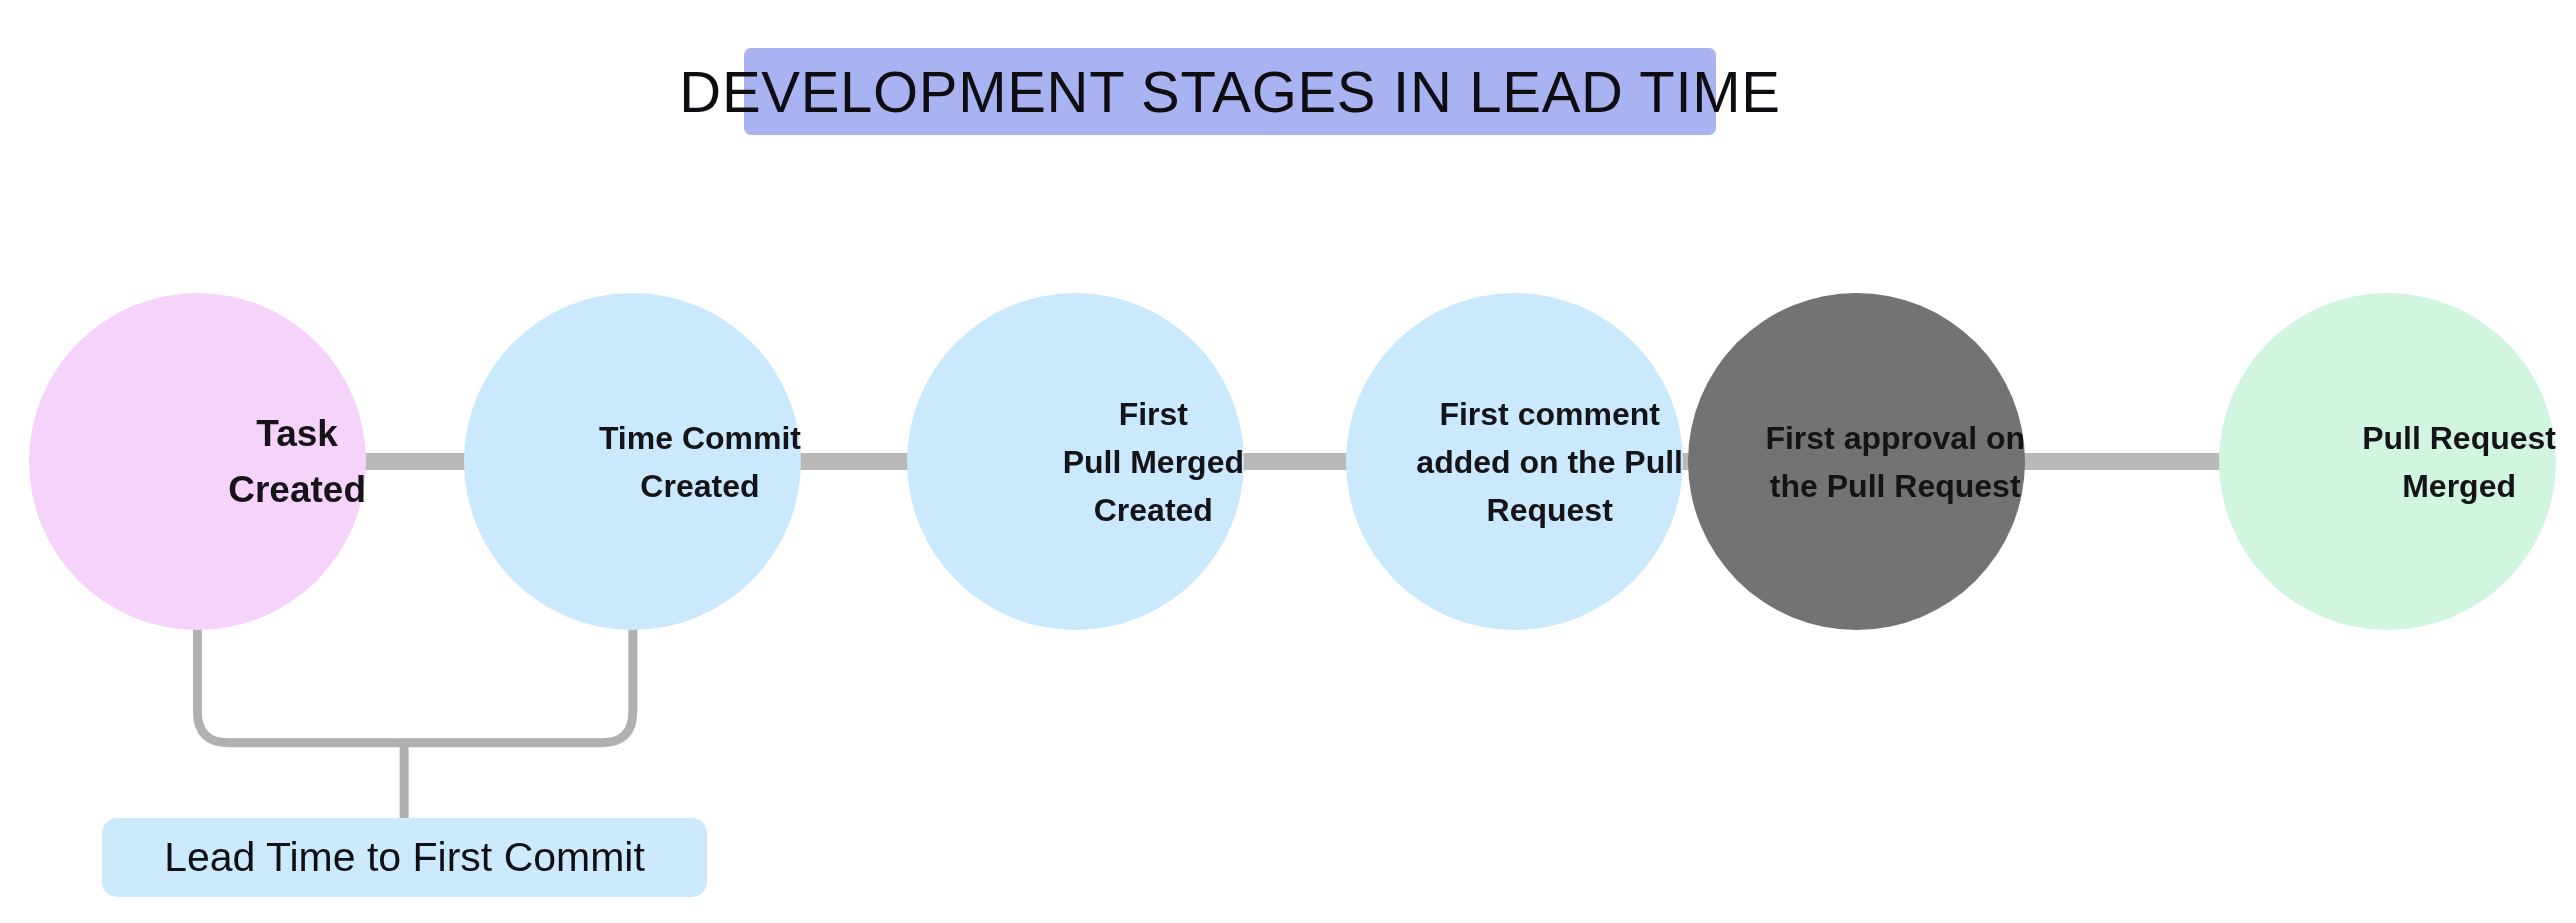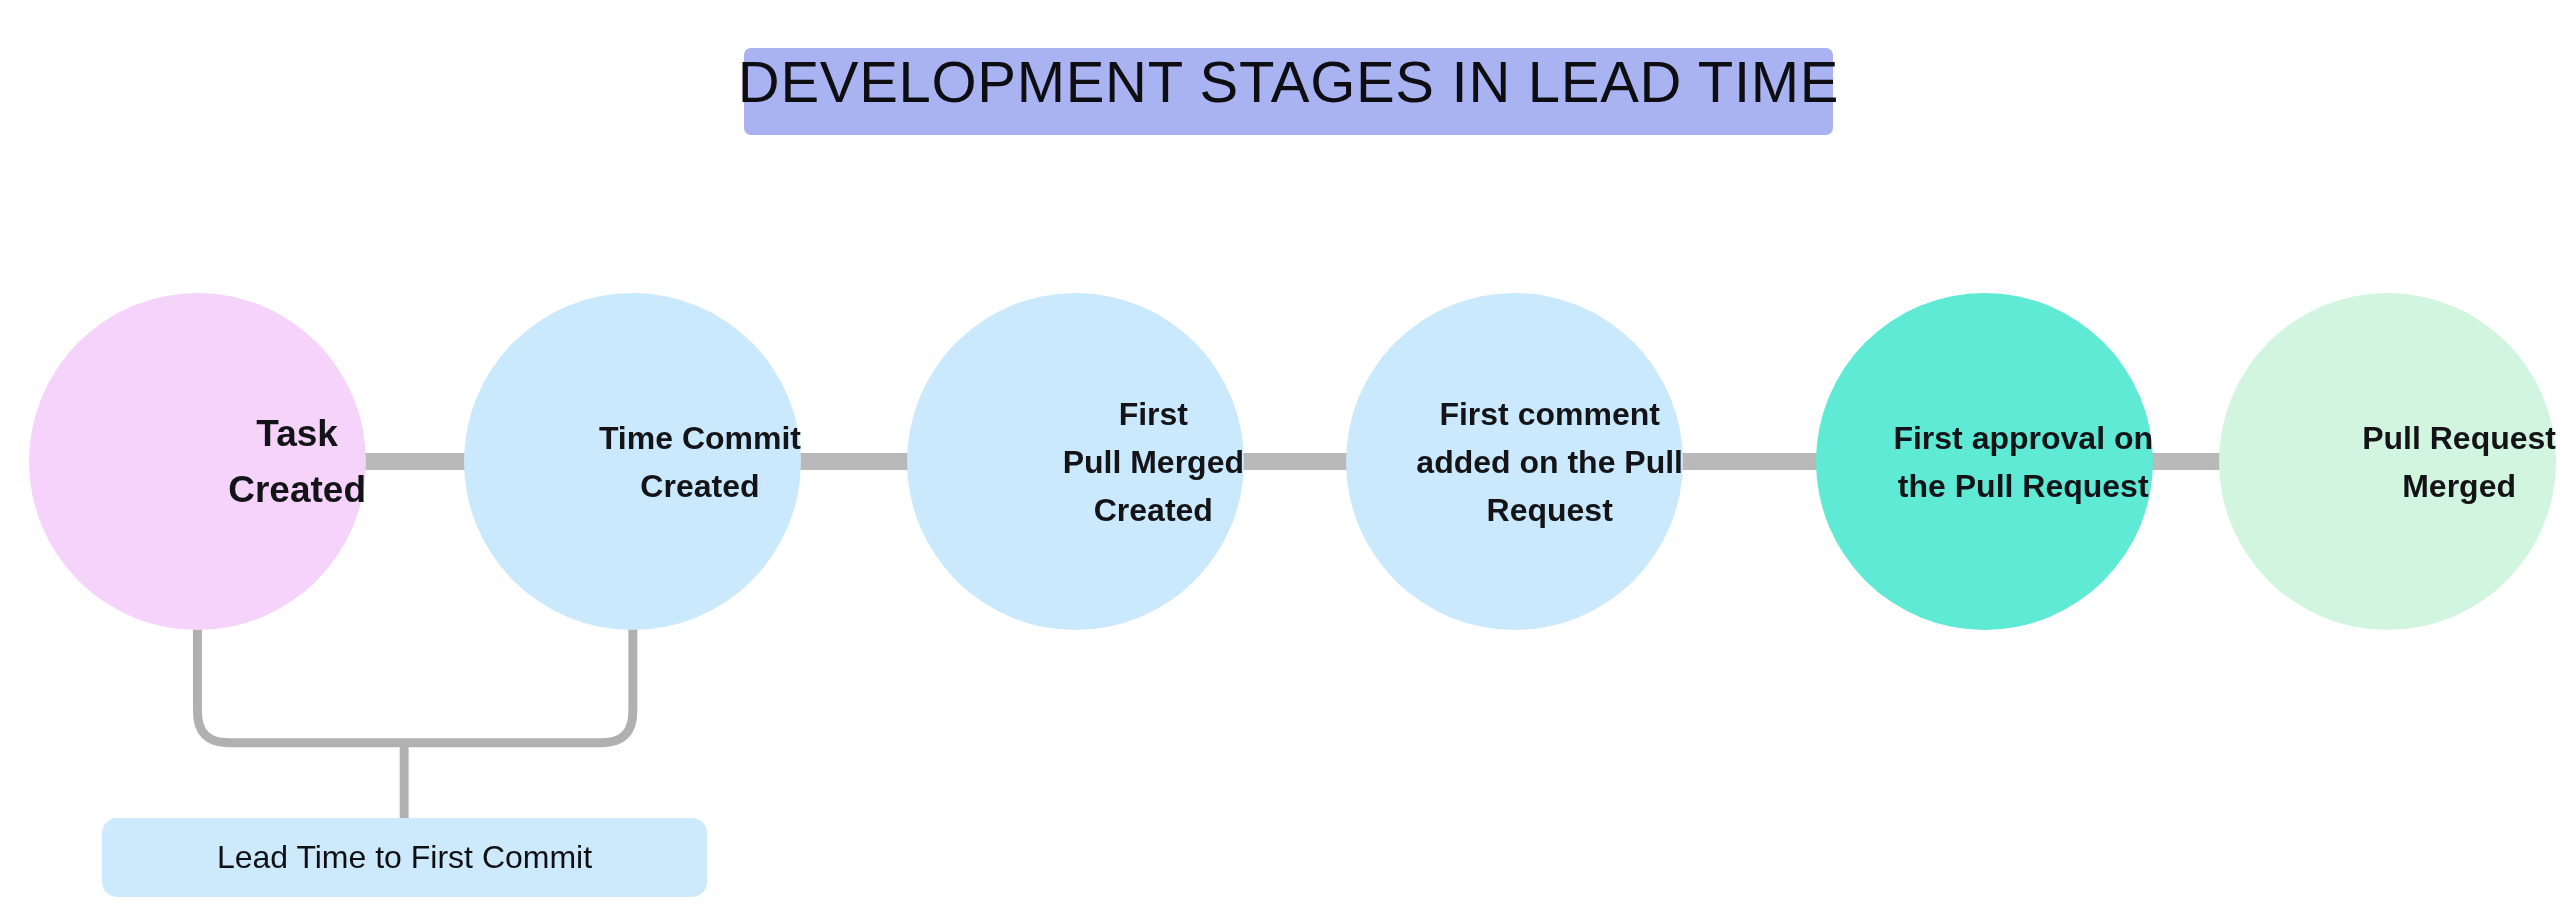--- a/index.html
+++ b/index.html
@@ -13,25 +13,25 @@
     width: 2576px;
     height: 923px;
     background: #ffffff;
     overflow: hidden;
   }
   
   .title-banner {
     position: absolute;
     left: 744px;
     top: 48px;
-    width: 1089px;
+    width: 972px;
     height: 87px;
     border-radius: 6.9px;
     display: flex;
-    align-items: flex-start;
+    align-items: center;
     justify-content: center;
   }
   .title-banner span {
     font-size: 58px;
     font-weight: 500;
     letter-spacing: 0.7px;
     color: #0d0d12;
     white-space: nowrap;
   }
   
@@ -79,21 +79,21 @@
     left: 102px;
     top: 818px;
     width: 605px;
     height: 79px;
     border-radius: 15px;
     display: flex;
     align-items: center;
     justify-content: center;
   }
   .lead-time-box span {
-    font-size: 32px;
+    font-size: 41px;
     font-weight: 500;
     color: #101014;
     white-space: nowrap;
   }
 </style>
 </head>
 <body>
 
 <div id="canvas">
 
@@ -123,21 +123,21 @@
 Pull Merged
 Created</span>
   </div>
 
   <div class="stage" style="left: 1346px; background-color: rgb(203, 233, 252);">
     <span class="stage-label">First comment
 added on the Pull
 Request</span>
   </div>
 
-  <div class="stage" style="left: 1816px; background-color: #5eead4;">
+  <div class="stage" style="left: 1688px; background-color: #737373;">
     <span class="stage-label">First approval on
 the Pull Request</span>
   </div>
 
   <div class="stage" style="left: 2219px; background-color: rgb(210, 245, 224);">
     <span class="stage-label">Pull Request
 Merged</span>
   </div>
 
   <div class="lead-time-box" style="background-color: rgb(205, 234, 252);">

